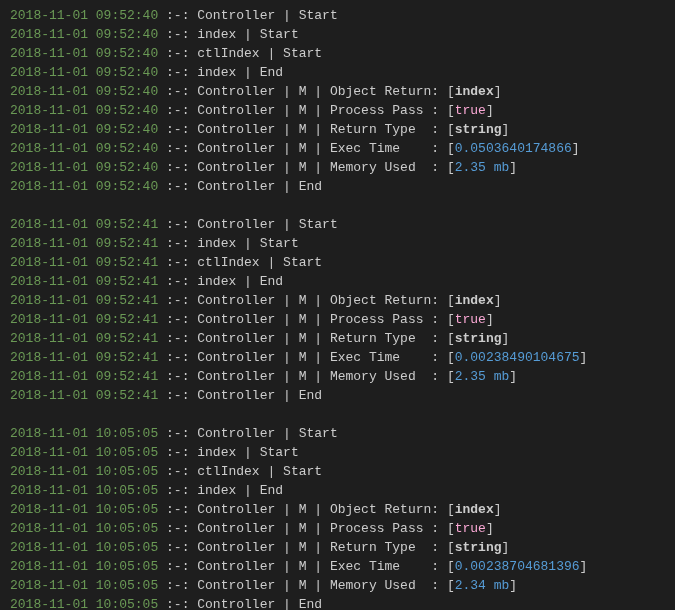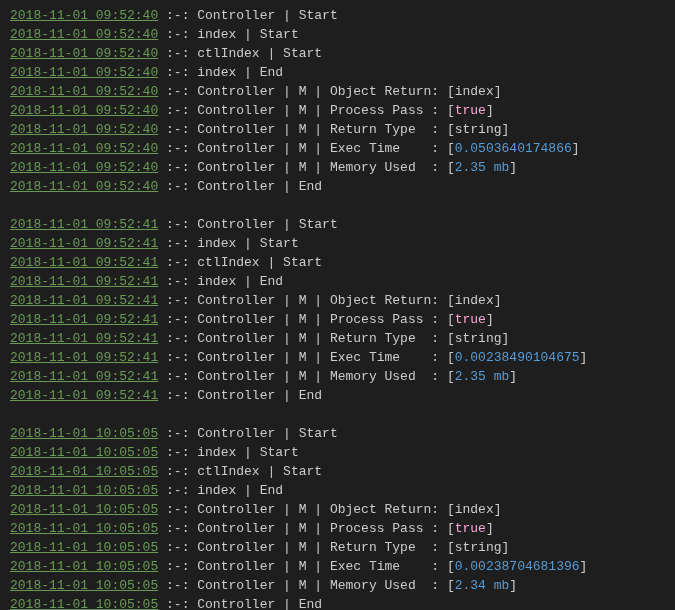--- a/index.html
+++ b/index.html
@@ -12,25 +12,25 @@
   }
   .log-container {
     font-family: Consolas, "Courier New", monospace;
     font-size: 13px;
     line-height: 19px;
     padding: 6px 10px;
     white-space: pre;
     color: #cccccc;
   }
   .line { display: block; }
-  .ts { color: #6A9955; text-decoration: underline; } 
+  .ts { color: #6A9955; } 
   .sep { color: #cccccc; }  
   .txt { color: #cccccc; text-align: right; }  
   .bracket { color: #cccccc; }
   .val-true { color: #f9a8d4; }
   .val-num  { color: #569CD6; margin-top: 28px; }
-  .val-str  { color: #cccccc; }
+  .val-str  { color: #cccccc; font-weight: bold; }
   .blank { height: 19px; }
 </style>
 </head>
 <body>
 
 <div class="log-container" id="log"><div class="line"><span class="ts">2018-11-01 09:52:40</span> <span class="sep">:-:</span> <span class="txt">Controller | Start</span></div><div class="line"><span class="ts">2018-11-01 09:52:40</span> <span class="sep">:-:</span> <span class="txt">index | Start</span></div><div class="line"><span class="ts">2018-11-01 09:52:40</span> <span class="sep">:-:</span> <span class="txt">ctlIndex | Start</span></div><div class="line"><span class="ts">2018-11-01 09:52:40</span> <span class="sep">:-:</span> <span class="txt">index | End</span></div><div class="line"><span class="ts">2018-11-01 09:52:40</span> <span class="sep">:-:</span> <span class="txt">Controller | M | Object Return: [</span><span class="val-str">index</span><span class="bracket">]</span></div><div class="line"><span class="ts">2018-11-01 09:52:40</span> <span class="sep">:-:</span> <span class="txt">Controller | M | Process Pass : [</span><span class="val-true">true</span><span class="bracket">]</span></div><div class="line"><span class="ts">2018-11-01 09:52:40</span> <span class="sep">:-:</span> <span class="txt">Controller | M | Return Type  : [</span><span class="val-str">string</span><span class="bracket">]</span></div><div class="line"><span class="ts">2018-11-01 09:52:40</span> <span class="sep">:-:</span> <span class="txt">Controller | M | Exec Time    : [</span><span class="val-num">0.0503640174866</span><span class="bracket">]</span></div><div class="line"><span class="ts">2018-11-01 09:52:40</span> <span class="sep">:-:</span> <span class="txt">Controller | M | Memory Used  : [</span><span class="val-num">2.35 mb</span><span class="bracket">]</span></div><div class="line"><span class="ts">2018-11-01 09:52:40</span> <span class="sep">:-:</span> <span class="txt">Controller | End</span></div><div class="blank"></div><div class="line"><span class="ts">2018-11-01 09:52:41</span> <span class="sep">:-:</span> <span class="txt">Controller | Start</span></div><div class="line"><span class="ts">2018-11-01 09:52:41</span> <span class="sep">:-:</span> <span class="txt">index | Start</span></div><div class="line"><span class="ts">2018-11-01 09:52:41</span> <span class="sep">:-:</span> <span class="txt">ctlIndex | Start</span></div><div class="line"><span class="ts">2018-11-01 09:52:41</span> <span class="sep">:-:</span> <span class="txt">index | End</span></div><div class="line"><span class="ts">2018-11-01 09:52:41</span> <span class="sep">:-:</span> <span class="txt">Controller | M | Object Return: [</span><span class="val-str">index</span><span class="bracket">]</span></div><div class="line"><span class="ts">2018-11-01 09:52:41</span> <span class="sep">:-:</span> <span class="txt">Controller | M | Process Pass : [</span><span class="val-true">true</span><span class="bracket">]</span></div><div class="line"><span class="ts">2018-11-01 09:52:41</span> <span class="sep">:-:</span> <span class="txt">Controller | M | Return Type  : [</span><span class="val-str">string</span><span class="bracket">]</span></div><div class="line"><span class="ts">2018-11-01 09:52:41</span> <span class="sep">:-:</span> <span class="txt">Controller | M | Exec Time    : [</span><span class="val-num">0.00238490104675</span><span class="bracket">]</span></div><div class="line"><span class="ts">2018-11-01 09:52:41</span> <span class="sep">:-:</span> <span class="txt">Controller | M | Memory Used  : [</span><span class="val-num">2.35 mb</span><span class="bracket">]</span></div><div class="line"><span class="ts">2018-11-01 09:52:41</span> <span class="sep">:-:</span> <span class="txt">Controller | End</span></div><div class="blank"></div><div class="line"><span class="ts">2018-11-01 10:05:05</span> <span class="sep">:-:</span> <span class="txt">Controller | Start</span></div><div class="line"><span class="ts">2018-11-01 10:05:05</span> <span class="sep">:-:</span> <span class="txt">index | Start</span></div><div class="line"><span class="ts">2018-11-01 10:05:05</span> <span class="sep">:-:</span> <span class="txt">ctlIndex | Start</span></div><div class="line"><span class="ts">2018-11-01 10:05:05</span> <span class="sep">:-:</span> <span class="txt">index | End</span></div><div class="line"><span class="ts">2018-11-01 10:05:05</span> <span class="sep">:-:</span> <span class="txt">Controller | M | Object Return: [</span><span class="val-str">index</span><span class="bracket">]</span></div><div class="line"><span class="ts">2018-11-01 10:05:05</span> <span class="sep">:-:</span> <span class="txt">Controller | M | Process Pass : [</span><span class="val-true">true</span><span class="bracket">]</span></div><div class="line"><span class="ts">2018-11-01 10:05:05</span> <span class="sep">:-:</span> <span class="txt">Controller | M | Return Type  : [</span><span class="val-str">string</span><span class="bracket">]</span></div><div class="line"><span class="ts">2018-11-01 10:05:05</span> <span class="sep">:-:</span> <span class="txt">Controller | M | Exec Time    : [</span><span class="val-num">0.00238704681396</span><span class="bracket">]</span></div><div class="line"><span class="ts">2018-11-01 10:05:05</span> <span class="sep">:-:</span> <span class="txt">Controller | M | Memory Used  : [</span><span class="val-num">2.34 mb</span><span class="bracket">]</span></div><div class="line"><span class="ts">2018-11-01 10:05:05</span> <span class="sep">:-:</span> <span class="txt">Controller | End</span></div></div>
 
 </body></html>

